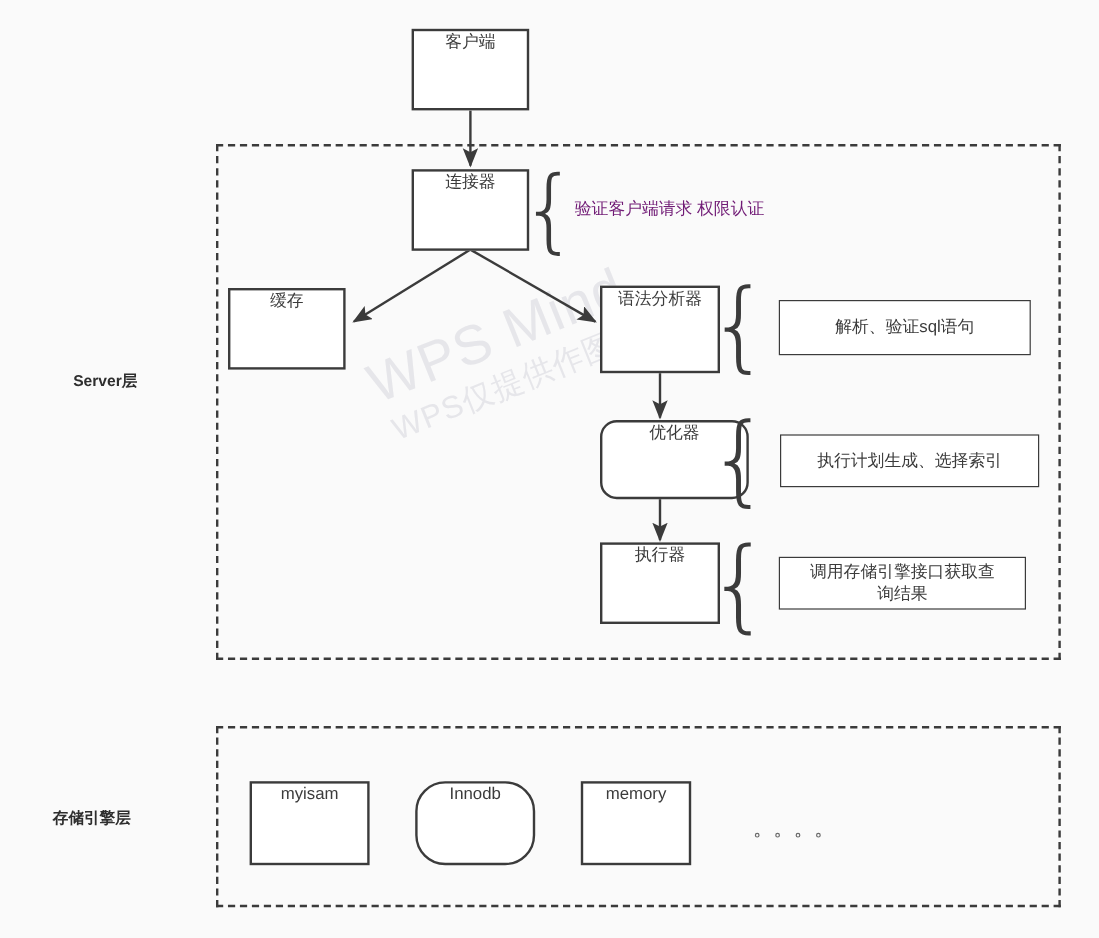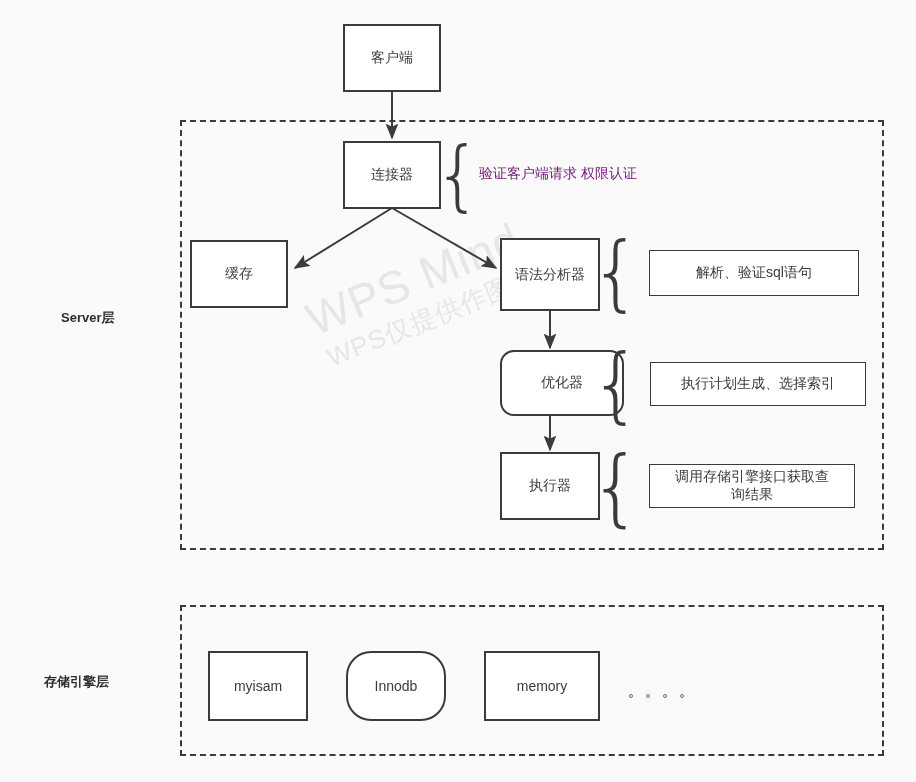--- a/index.html
+++ b/index.html
@@ -64,21 +64,21 @@
     margin-top: 12px;
   }
 
   
   .node {
     position: absolute;
     box-sizing: border-box;
     border: 2px solid #3b3b3b;
     background: #ffffff;
     display: flex;
-    align-items: center;
+    align-items: flex-start;
     justify-content: center;
     font-size: 14px;
     color: #3b3b3b;
     text-align: center;
   }
   .note-box {
     position: absolute;
     box-sizing: border-box;
     border: 1px solid #3b3b3b;
     background: #ffffff;
@@ -207,21 +207,21 @@
 
   <div class="group-box" style="left:180px; top:605px; width:704px; height:151px;"></div>
   <div class="layer-label" style="left:44px; top:661px;">存储引擎层</div>
 
   <div class="node" style="left:208px; top:651px; width:100px; height:70px;">
     <span>myisam</span>
   </div>
   <div class="node" style="left:346px; top:651px; width:100px; height:70px;border-radius:25px;">
     <span>Innodb</span>
   </div>
-  <div class="node" style="left:484px; top:651px; width:116px; height:70px;">
+  <div class="node" style="left:484px; top:651px; width:92px; height:70px;">
     <span>memory</span>
   </div>
 
   <div class="dots" style="left:629px; top:694px;">
     <span></span>
     <span></span>
     <span></span>
     <span></span>
   </div>
 

